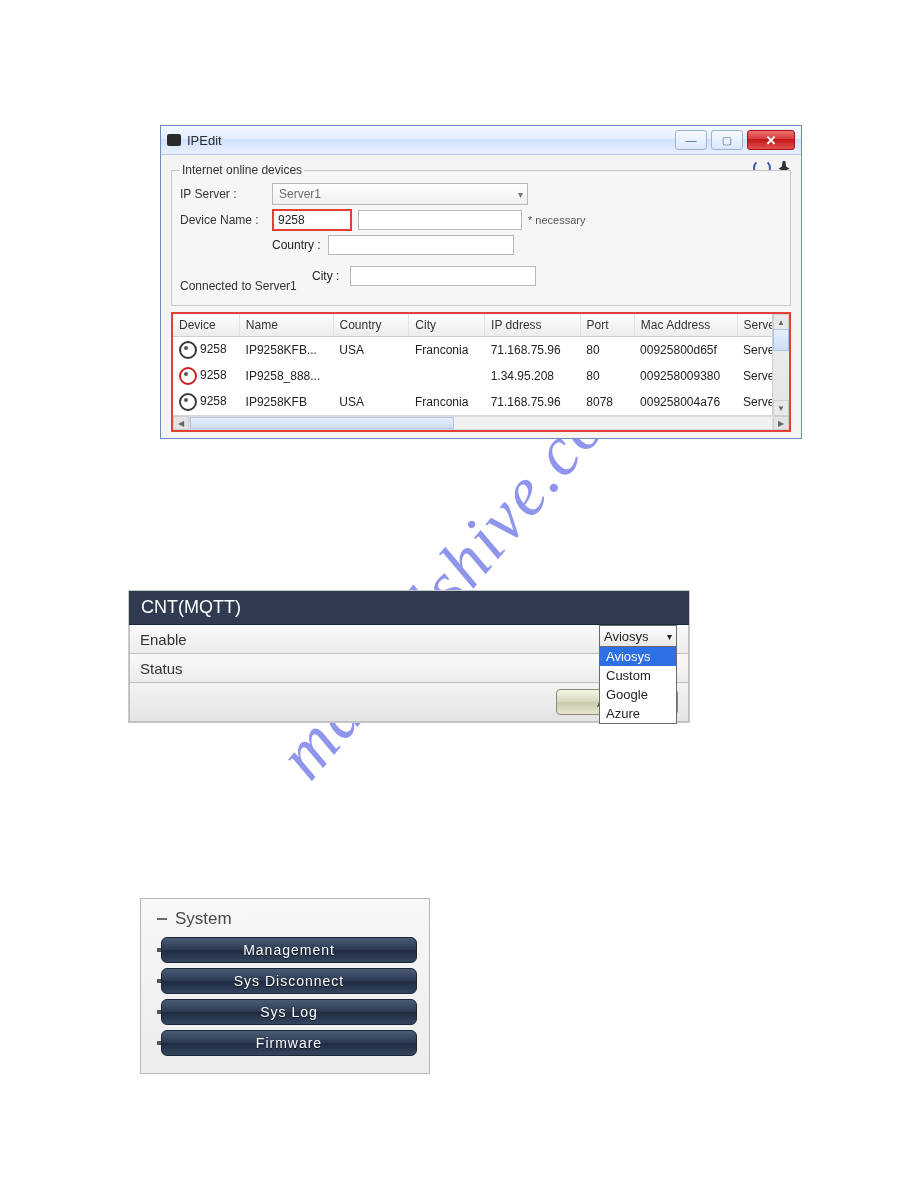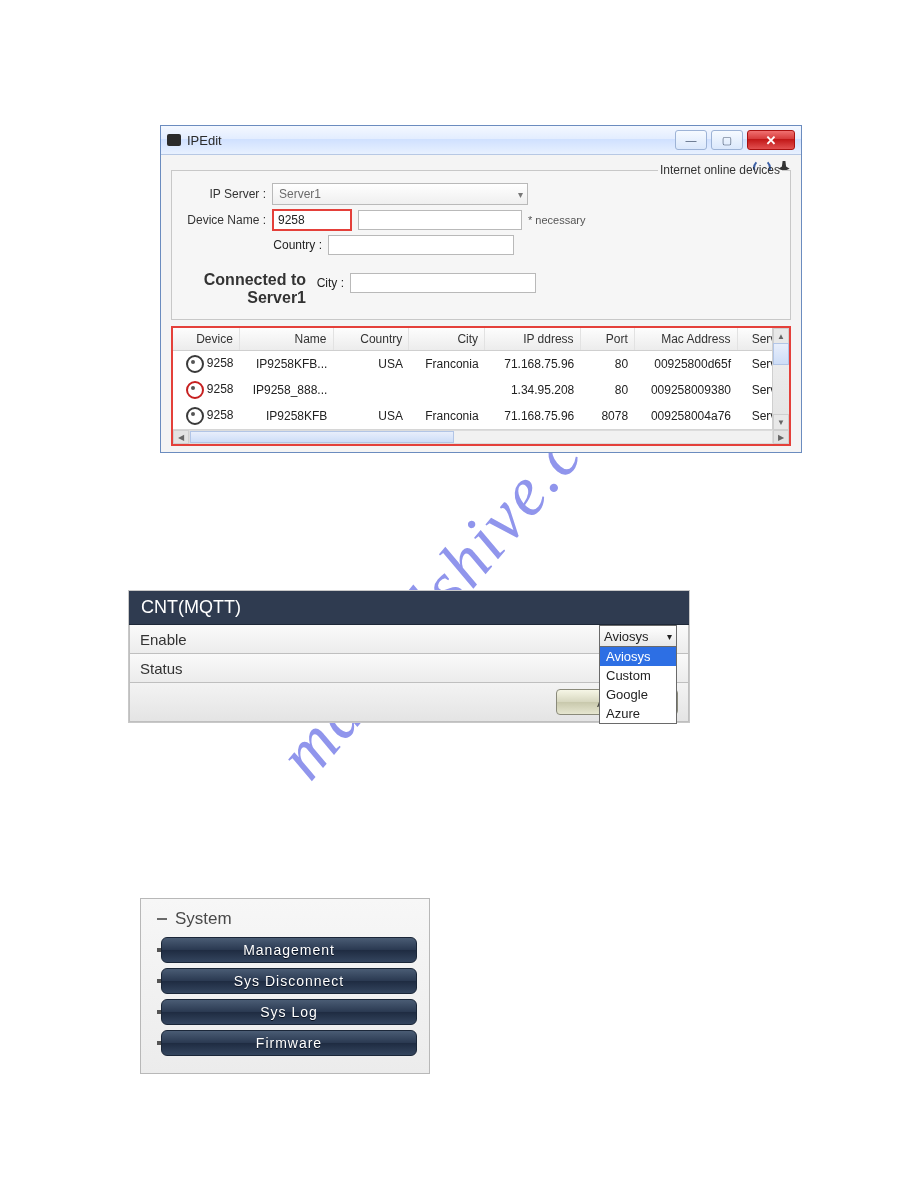--- a/index.html
+++ b/index.html
@@ -8,21 +8,21 @@
 
   
   .win{position:absolute;left:160px;top:125px;width:640px;border:1px solid #6b8cbf;background:#d946ef;box-shadow:0 0 0 1px #c9d5e8 inset;}
   .titlebar{height:28px;background:linear-gradient(#f4f8ff,#e3edff 45%,#cfe0ff 46%,#e8f1ff);display:flex;align-items:center;padding:0 6px;border-bottom:1px solid #b7c8e4;}
   .titlebar .ico{width:14px;height:12px;background:#2b2b2b;border-radius:2px;margin-right:6px;}
   .title{font-size:13px;color:#2b2b2b;}
   .winbtns{margin-left:auto;display:flex;gap:4px;}
   .winbtn{width:30px;height:18px;border-radius:3px;border:1px solid #9db3d6;background:linear-gradient(#f6faff,#dbe8fc);display:flex;align-items:center;justify-content:center;font-size:11px;color:#4a5a73;}
   .winbtn.close{width:46px;background:linear-gradient(#f07070,#d63a3a 45%,#c11717 46%,#e25050);border-color:#a11;color:#fff;font-weight:bold;font-size:13px;}
 
-  .clientarea{padding:8px 10px 6px 10px;background:#f4f4f4;text-align:right;}
+  .clientarea{padding:8px 10px 6px 10px;background:#f4f4f4;}
   fieldset.box{border:1px solid #c8c8c8;background:#f6f6f6;padding:6px 8px 8px 8px;margin:0;position:relative;}
   fieldset.box>legend{font-size:12px;color:#333;padding:0 2px;}
   .toolicons{position:absolute;right:10px;top:4px;display:flex;gap:6px;align-items:center;}
   .toolicons span{width:14px;height:14px;display:inline-block;}
   .ico-refresh{border:2px solid #3b5fa6;border-radius:50%;border-top-color:transparent;}
   .ico-pin{background:#333;clip-path:polygon(40% 0,60% 0,65% 40%,90% 55%,55% 70%,50% 100%,45% 70%,10% 55%,35% 40%);}
 
   .row{display:flex;align-items:center;gap:6px;margin-bottom:4px;}
   .lbl{width:86px;font-size:12px;color:#333;}
   .combo{flex:0 0 230px;height:20px;border:1px solid #b9b9b9;background:linear-gradient(#fff,#efefef);display:flex;align-items:center;padding:0 18px 0 6px;position:relative;color:#6b6b6b;font-size:12px;}
@@ -33,21 +33,21 @@
 
   .conn-row{position:absolute;right:14px;top:38px;display:flex;align-items:center;gap:8px;}
   .conn-btn{display:flex;align-items:center;gap:4px;font-size:12px;}
   .led{width:18px;height:18px;border-radius:50%;display:inline-block;}
   .led.grey{background:radial-gradient(circle at 35% 35%,#fff,#cfcfcf 55%,#aeaeae);box-shadow:0 0 0 1px #b5b5b5;}
   .led.red{background:radial-gradient(circle at 35% 35%,#ffb3b3,#e23a3a 55%,#a60f0f);box-shadow:0 0 0 1px #8a0d0d;}
   .conn-label.dis{color:#a3a3a3;}
   .search{position:absolute;right:105px;top:62px;border:2px solid #e4403a;padding:4px 12px 4px 6px;display:flex;align-items:center;gap:8px;background:#f4f4f4;}
   .search .binoc{width:22px;height:18px;background:#2a2a2a;border-radius:3px;position:relative;}
   .search .binoc:after{content:"";position:absolute;left:2px;right:2px;bottom:-3px;height:3px;background:#1560c4;border-radius:1px;}
-  .connstatus{font-size:16px;color:#333;margin-top:12px;font-weight:bold;}
+  .connstatus{font-size:12px;color:#333;margin-top:20px;}
 
   .grid{border:2px solid #e4403a;margin-top:6px;background:#fff;position:relative;font-size:12px;}
   .ghead{display:flex;background:linear-gradient(#fdfdfd,#ececec);border-bottom:1px solid #cfcfcf;}
   .gh{padding:4px 6px;border-right:1px solid #e2e2e2;color:#333;}
   .col-dev{width:60px}.col-name{width:90px}.col-cty{width:70px}.col-city{width:70px}.col-ip{width:92px}.col-port{width:46px}.col-mac{width:100px}.col-srv{width:44px;border-right:none;}
   .grow{display:flex;align-items:center;padding:2px 0;}
   .gc{padding:2px 6px;}
   .devico{width:14px;height:14px;display:inline-block;vertical-align:middle;margin-right:3px;border-radius:50%;border:2px solid #3a3a3a;position:relative;}
   .devico:after{content:"";position:absolute;left:3px;top:3px;width:4px;height:4px;border-radius:50%;background:#555;}
   .devico.alert{border-color:#c62020;}

